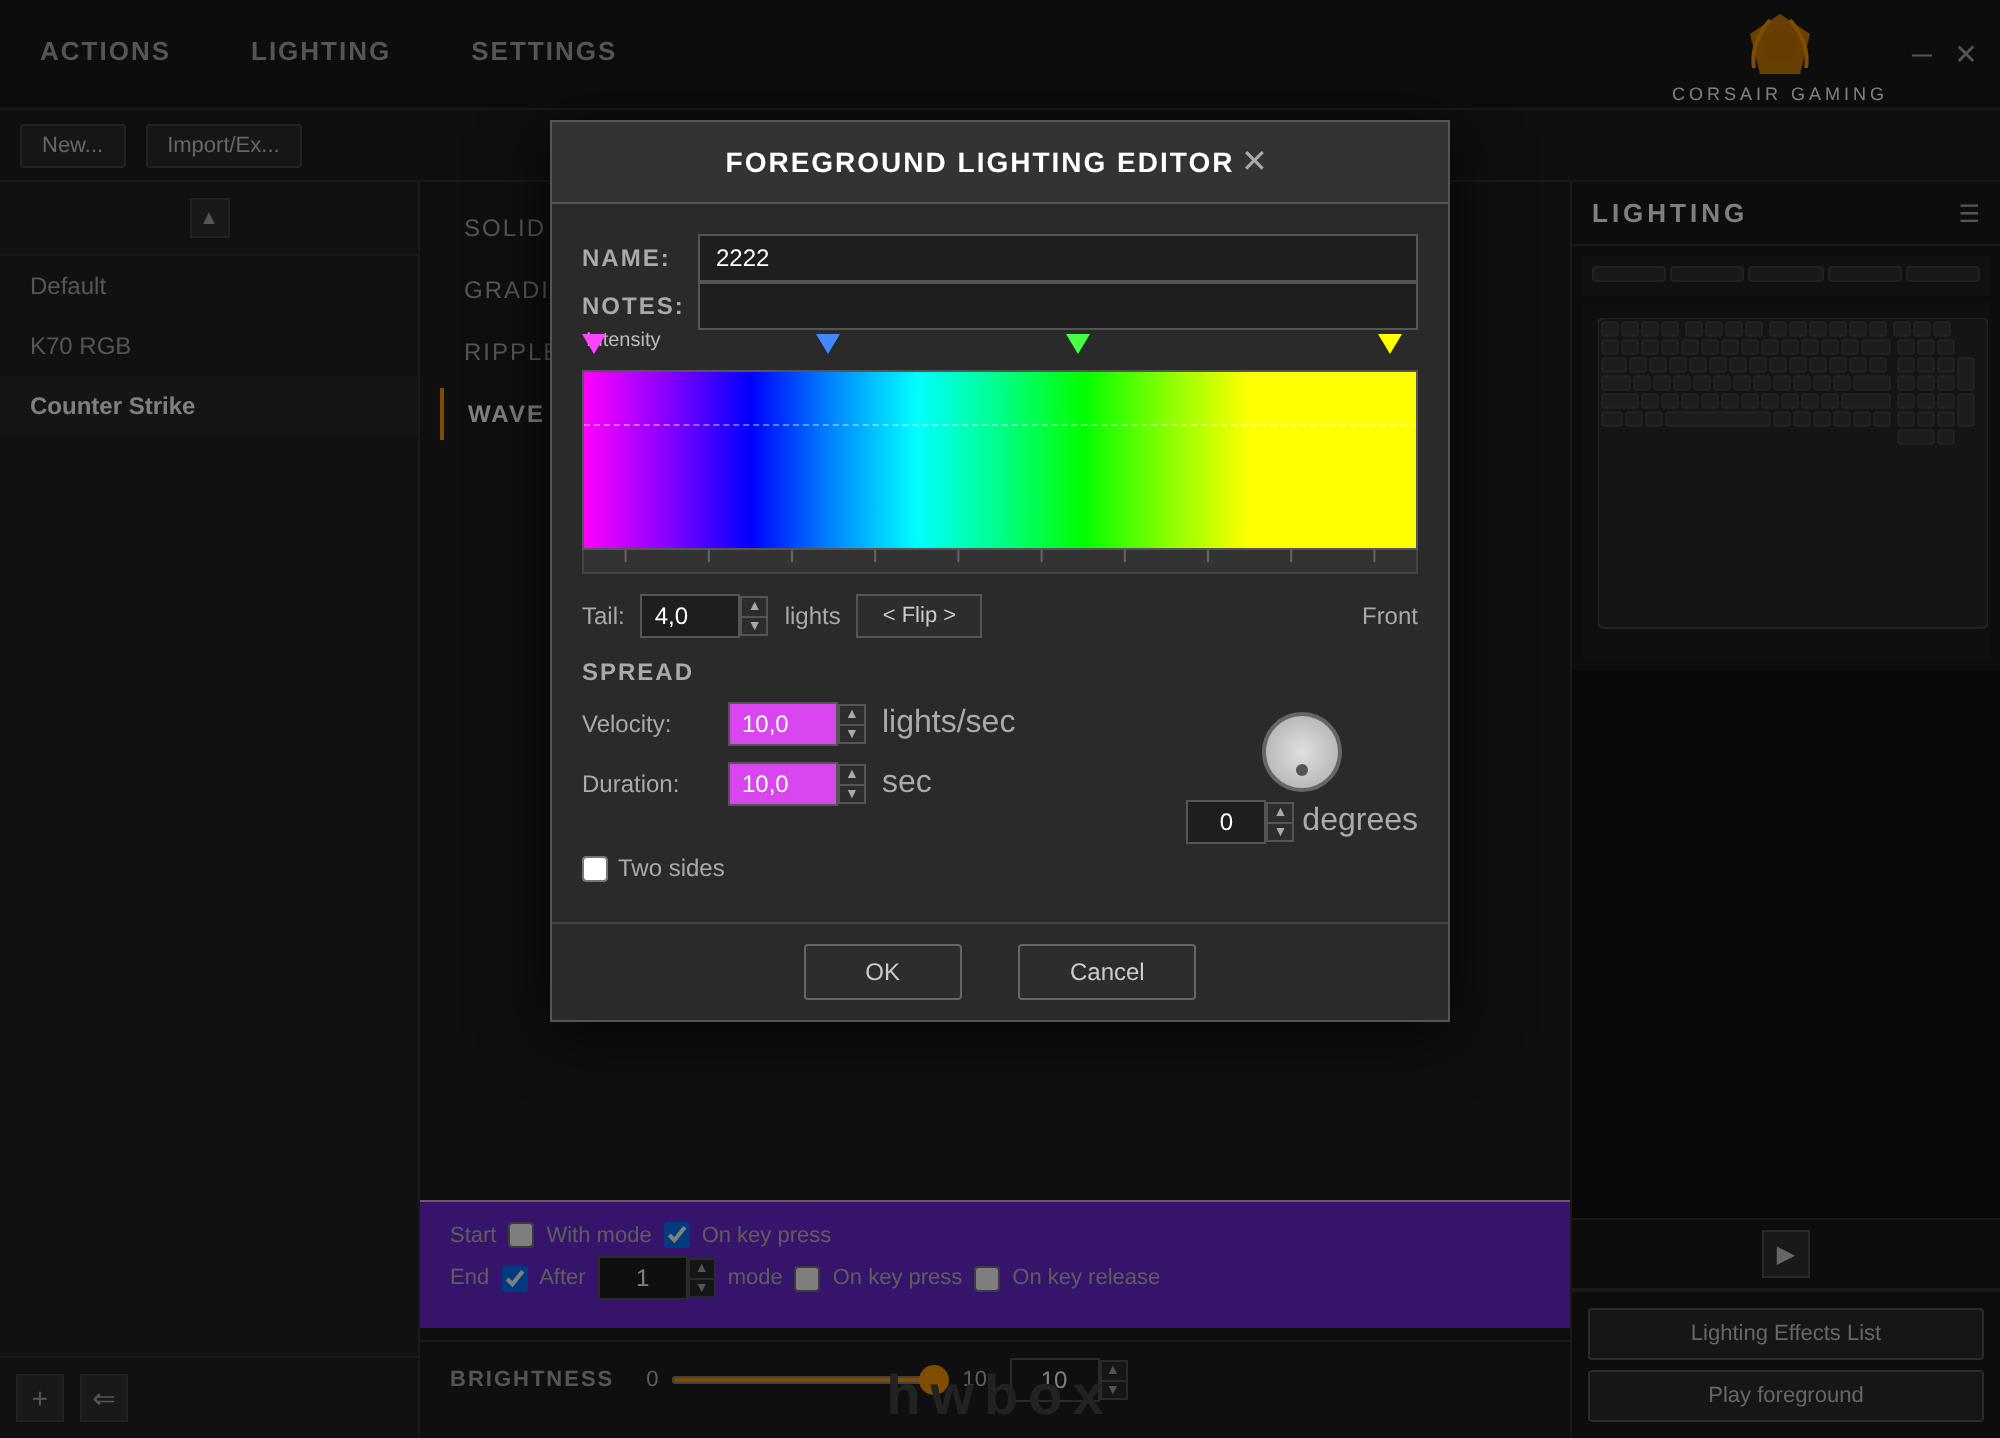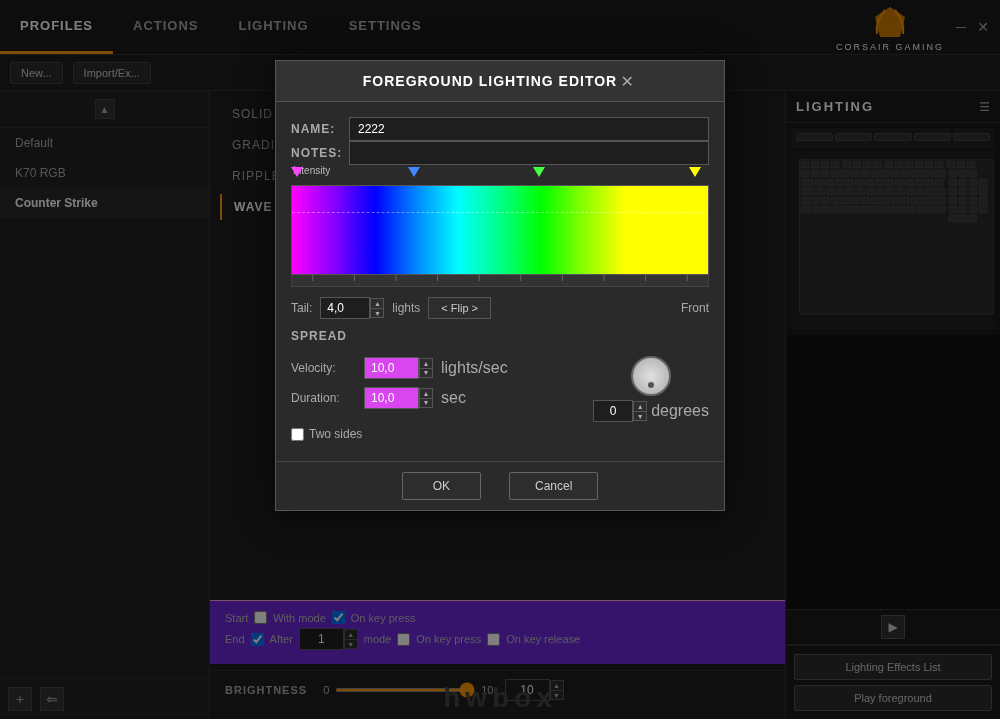--- a/index.html
+++ b/index.html
@@ -559,23 +559,20 @@
       pointer-events: none;
     }
   </style>
 </head>
 <body>
 
 <div class="app-window">
 
   <div class="top-nav">
     <div class="nav-tabs">
-      <div class="nav-tab active">
-        <span>PROFILES</span>
-      </div>
       <div class="nav-tab">
         <span>ACTIONS</span>
       </div>
       <div class="nav-tab">
         <span>LIGHTING</span>
       </div>
       <div class="nav-tab">
         <span>SETTINGS</span>
       </div>
     </div>
@@ -887,21 +884,21 @@
             </div>
           </div>
           <span class="lights-label">lights</span>
           <button class="flip-btn">&lt; Flip &gt;</button>
           <span class="front-label">Front</span>
         </div>
 
         <div>
           <div class="section-title">SPREAD</div>
 
-          <div style="display:flex; align-items:center; gap:10px;">
+          <div style="display:flex; align-items:flex-start; gap:10px;">
             <div style="flex:1;">
               <div class="spread-row">
                 <span class="spread-label">Velocity:</span>
                 <div class="spinner-wrapper">
                   <input class="spread-input" type="text" value="10,0" style="">
                   <div class="spinner-btns">
                     <div class="spinner-up">▲</div>
                     <div class="spinner-down">▼</div>
                   </div>
                 </div>

